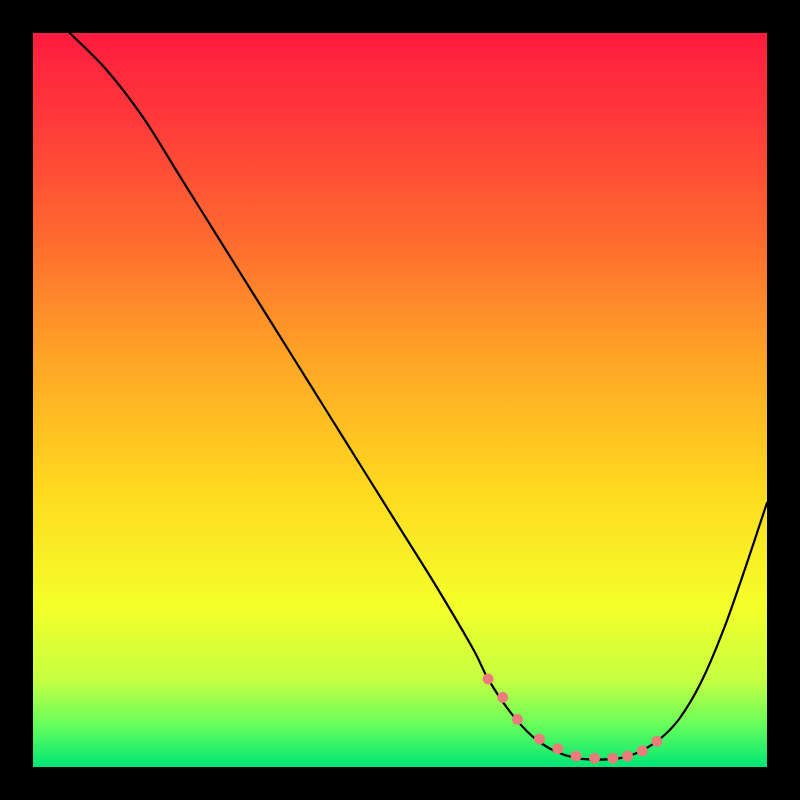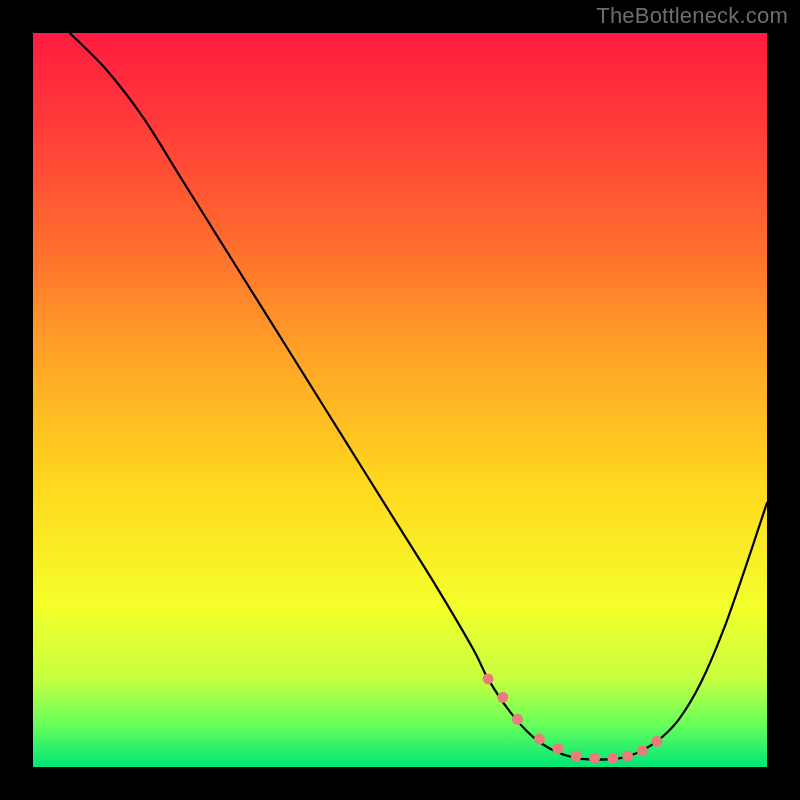--- a/index.html
+++ b/index.html
@@ -35,21 +35,20 @@
     width: 734px;
     height: 734px;
   }
   svg { display: block; }
 </style>
 </head>
 <body>
 
 <div class="frame">
 
-  <div class="watermark">TheBottleneck.com</div>
 
   <div class="plot-wrap">
     <svg id="plot-svg" width="734" height="734" viewBox="0 0 734 734">
       <defs>
         <linearGradient id="bg-grad" x1="0" y1="0" x2="0" y2="1">
             <stop offset="0.0%" stop-color="#ff1b3f"></stop>
             <stop offset="12.0%" stop-color="#ff3a3a"></stop>
             <stop offset="28.0%" stop-color="#ff6a2f"></stop>
             <stop offset="45.0%" stop-color="#ffa726"></stop>
             <stop offset="62.0%" stop-color="#ffd91f"></stop>

